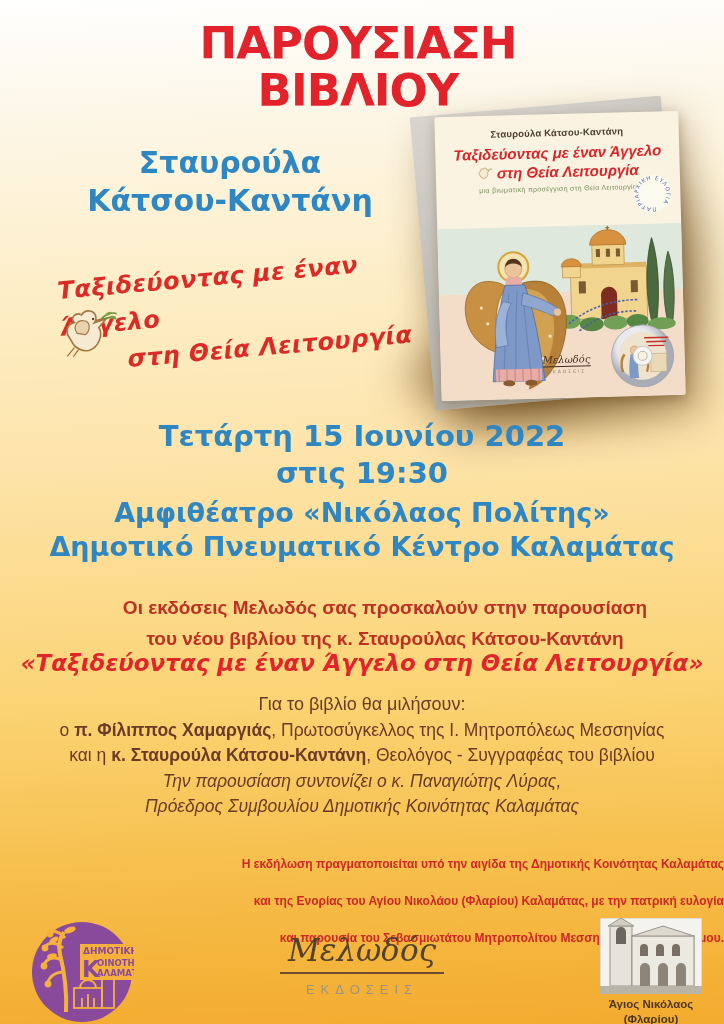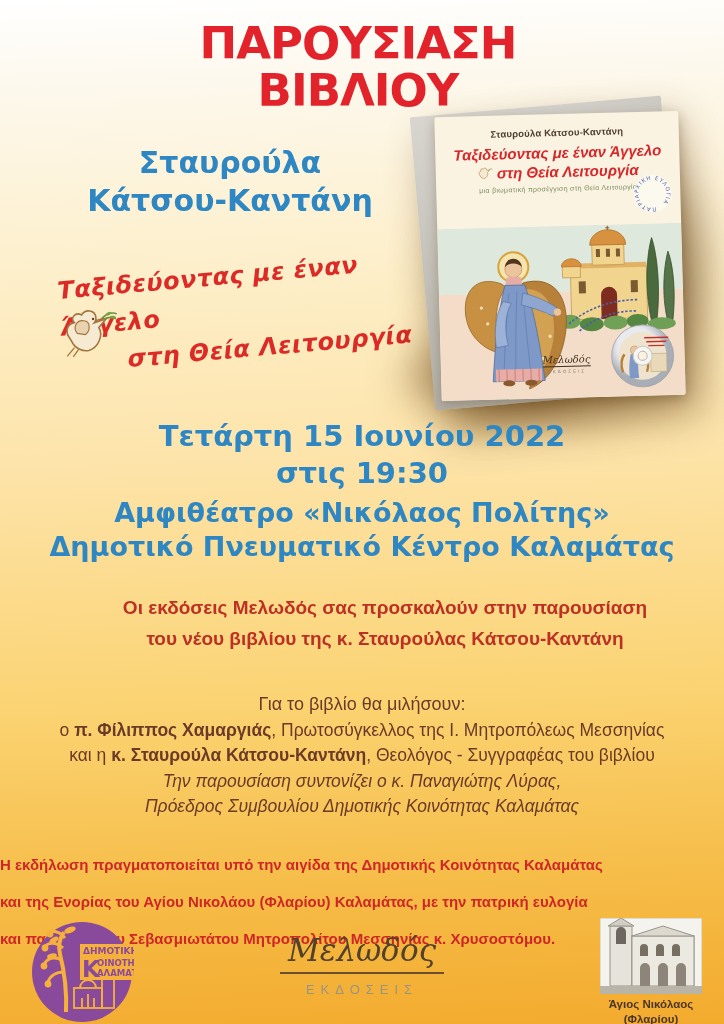--- a/index.html
+++ b/index.html
@@ -55,22 +55,22 @@
     font-weight:bold;color:#bc3124;font-size:19px;line-height:31px;padding-left:23px;}
   #invite-quote{position:absolute;top:650px;left:0;width:724px;text-align:center;
     font-family:"DejaVu Sans",sans-serif;font-weight:bold;font-style:italic;color:#e0262b;font-size:23px;}
   
   #speakers{position:absolute;top:692px;left:0;width:724px;text-align:center;
     color:#6c3b28;font-size:17.5px;line-height:25.5px;}
   #speakers .head{font-weight:normal;font-size:18px;margin-bottom:0;}
   #speakers b{font-weight:bold;}
   #speakers .mod{font-style:italic;}
   
-  #aegis{position:absolute;top:846px;left:0;width:724px;text-align:left;
-    font-weight:bold;color:#cf2727;font-size:15px;line-height:37px;}
+  #aegis{position:absolute;top:846px;left:0;width:724px;text-align:right;
+    font-weight:bold;color:#cf2727;font-size:12px;line-height:37px;}
   
   #footer{position:absolute;left:0;top:918px;width:724px;height:106px;}
   #muni-logo{position:absolute;left:30px;top:2px;}
   #melodos-logo{position:absolute;left:262px;top:14px;width:200px;text-align:center;}
   #melodos-logo .m-name{display:inline-block;font-family:"DejaVu Serif",serif;font-style:italic;
     font-size:31px;color:#52422c;border-bottom:2px solid #6b4f2d;padding:0 8px 4px 8px;}
   #melodos-logo .m-sub{margin-top:8px;font-size:13px;letter-spacing:6px;color:#9a9483;}
   #church-photo{position:absolute;left:600px;top:0px;width:102px;text-align:center;}
   #church-photo .caption{margin-top:3px;font-size:11.5px;line-height:15px;font-weight:bold;color:#4a3526;}
   svg{display:block;}
@@ -236,20 +236,21 @@
   </div>
   <div id="event-venue">
     <div>Αμφιθέατρο «Νικόλαος Πολίτης»</div>
     <div>Δημοτικό Πνευματικό Κέντρο Καλαμάτας</div>
   </div>
 
   <div id="invite">
     <div>Οι εκδόσεις Μελωδός σας προσκαλούν στην παρουσίαση</div>
     <div>του νέου βιβλίου της κ. Σταυρούλας Κάτσου-Καντάνη</div>
   </div>
+  <div id="invite-quote">«Ταξιδεύοντας με έναν Άγγελο στη Θεία Λειτουργία»</div>
 
   <div id="speakers">
     <div class="head">Για το βιβλίο θα μιλήσουν:</div>
     <div><span>ο </span><b>π. Φίλιππος Χαμαργιάς</b><span>, Πρωτοσύγκελλος της Ι. Μητροπόλεως Μεσσηνίας</span></div>
     <div><span>και η </span><b>κ. Σταυρούλα Κάτσου-Καντάνη</b><span>, Θεολόγος - Συγγραφέας του βιβλίου</span></div>
     <div class="mod">Την παρουσίαση συντονίζει ο κ. Παναγιώτης Λύρας,</div>
     <div class="mod">Πρόεδρος Συμβουλίου Δημοτικής Κοινότητας Καλαμάτας</div>
   </div>
 
   <div id="aegis">

